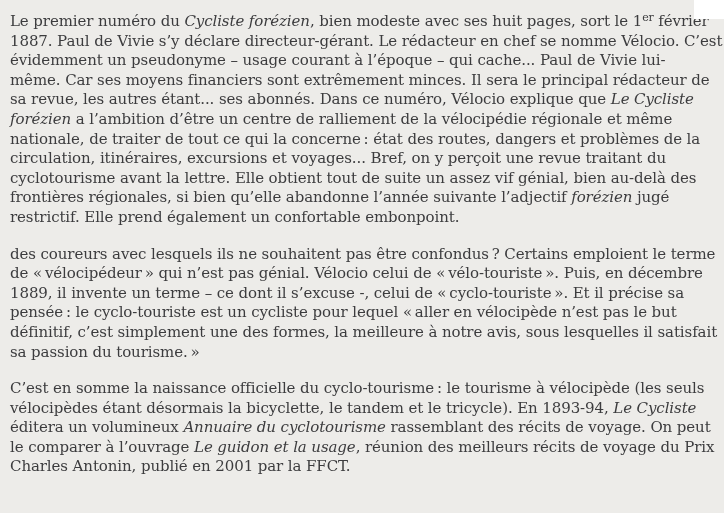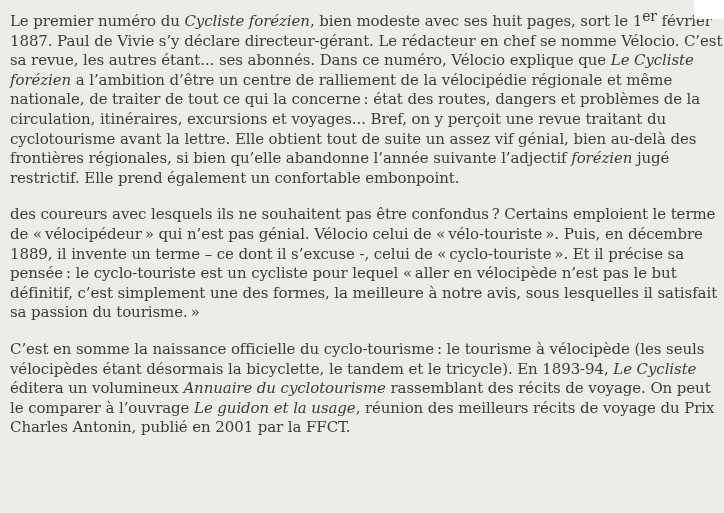--- a/index.html
+++ b/index.html
@@ -24,21 +24,21 @@
   .paragraph:last-child { margin-bottom: 8px; }
   .line {
     white-space: nowrap;
     font-size: 15px;
     line-height: 19.6px;
     height: 19.6px;
     letter-spacing: -0.1px;
   }
   .line em { }
   .line sup {
-    font-size: 14px;
+    font-size: 11px;
     line-height: 0;
     vertical-align: baseline;
     position: relative;
     top: -5px;
   }
   .corner-patch {
     position: absolute;
     top: 0;
     right: 0;
     width: 30px;
@@ -46,20 +46,22 @@
   }
 </style>
 </head>
 <body style="background: rgb(237, 236, 233); color: rgb(60, 60, 62);">
 
 <main class="page">
   <article class="article">
       <div class="paragraph">
         <div class="line"><span>Le premier numéro du </span><em>Cycliste forézien</em><span>, bien modeste avec ses huit pages, sort le 1</span><sup>er</sup><span> février</span></div>
         <div class="line"><span>1887. Paul de Vivie s’y déclare directeur-gérant. Le rédacteur en chef se nomme Vélocio. C’est</span></div>
+        <div class="line"><span>évidemment un pseudonyme – usage courant à l’époque – qui cache... Paul de Vivie lui-</span></div>
+        <div class="line"><span>même. Car ses moyens financiers sont extrêmement minces. Il sera le principal rédacteur de</span></div>
         <div class="line"><span>sa revue, les autres étant... ses abonnés. Dans ce numéro, Vélocio explique que </span><em>Le Cycliste</em></div>
         <div class="line"><em>forézien</em><span> a l’ambition d’être un centre de ralliement de la vélocipédie régionale et même</span></div>
         <div class="line"><span>nationale, de traiter de tout ce qui la concerne : état des routes, dangers et problèmes de la</span></div>
         <div class="line"><span>circulation, itinéraires, excursions et voyages... Bref, on y perçoit une revue traitant du</span></div>
         <div class="line"><span>cyclotourisme avant la lettre. Elle obtient tout de suite un assez vif génial, bien au-delà des</span></div>
         <div class="line"><span>frontières régionales, si bien qu’elle abandonne l’année suivante l’adjectif </span><em>forézien</em><span> jugé</span></div>
         <div class="line"><span>restrictif. Elle prend également un confortable embonpoint.</span></div>
       </div>
       <div class="paragraph">
         <div class="line"><span>des coureurs avec lesquels ils ne souhaitent pas être confondus ? Certains emploient le terme</span></div>

